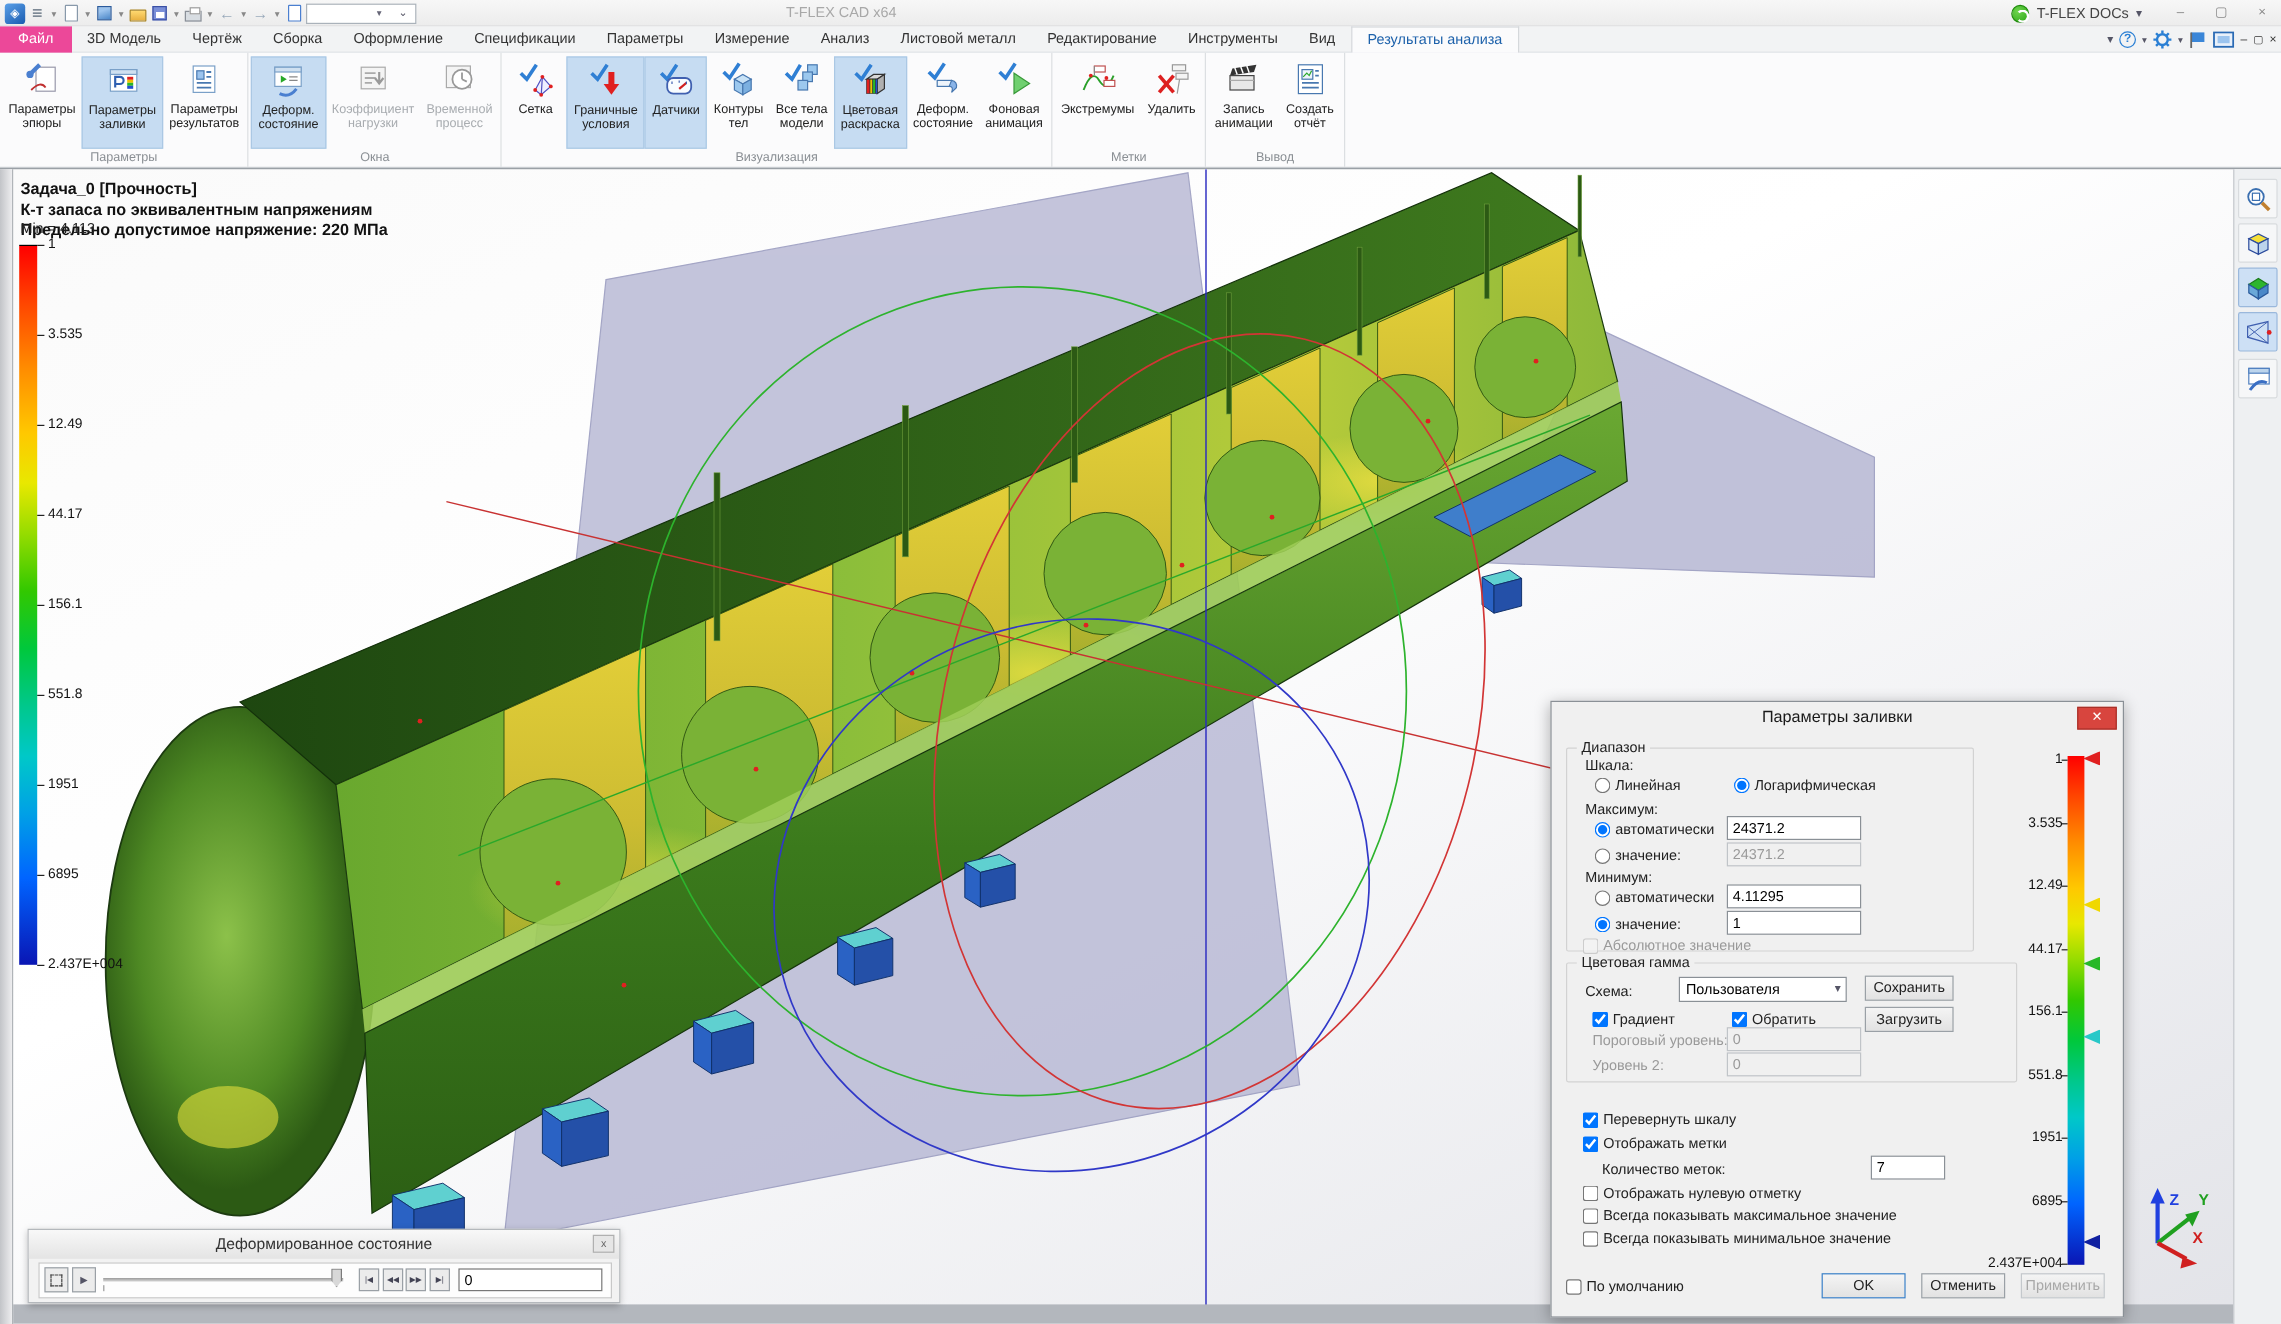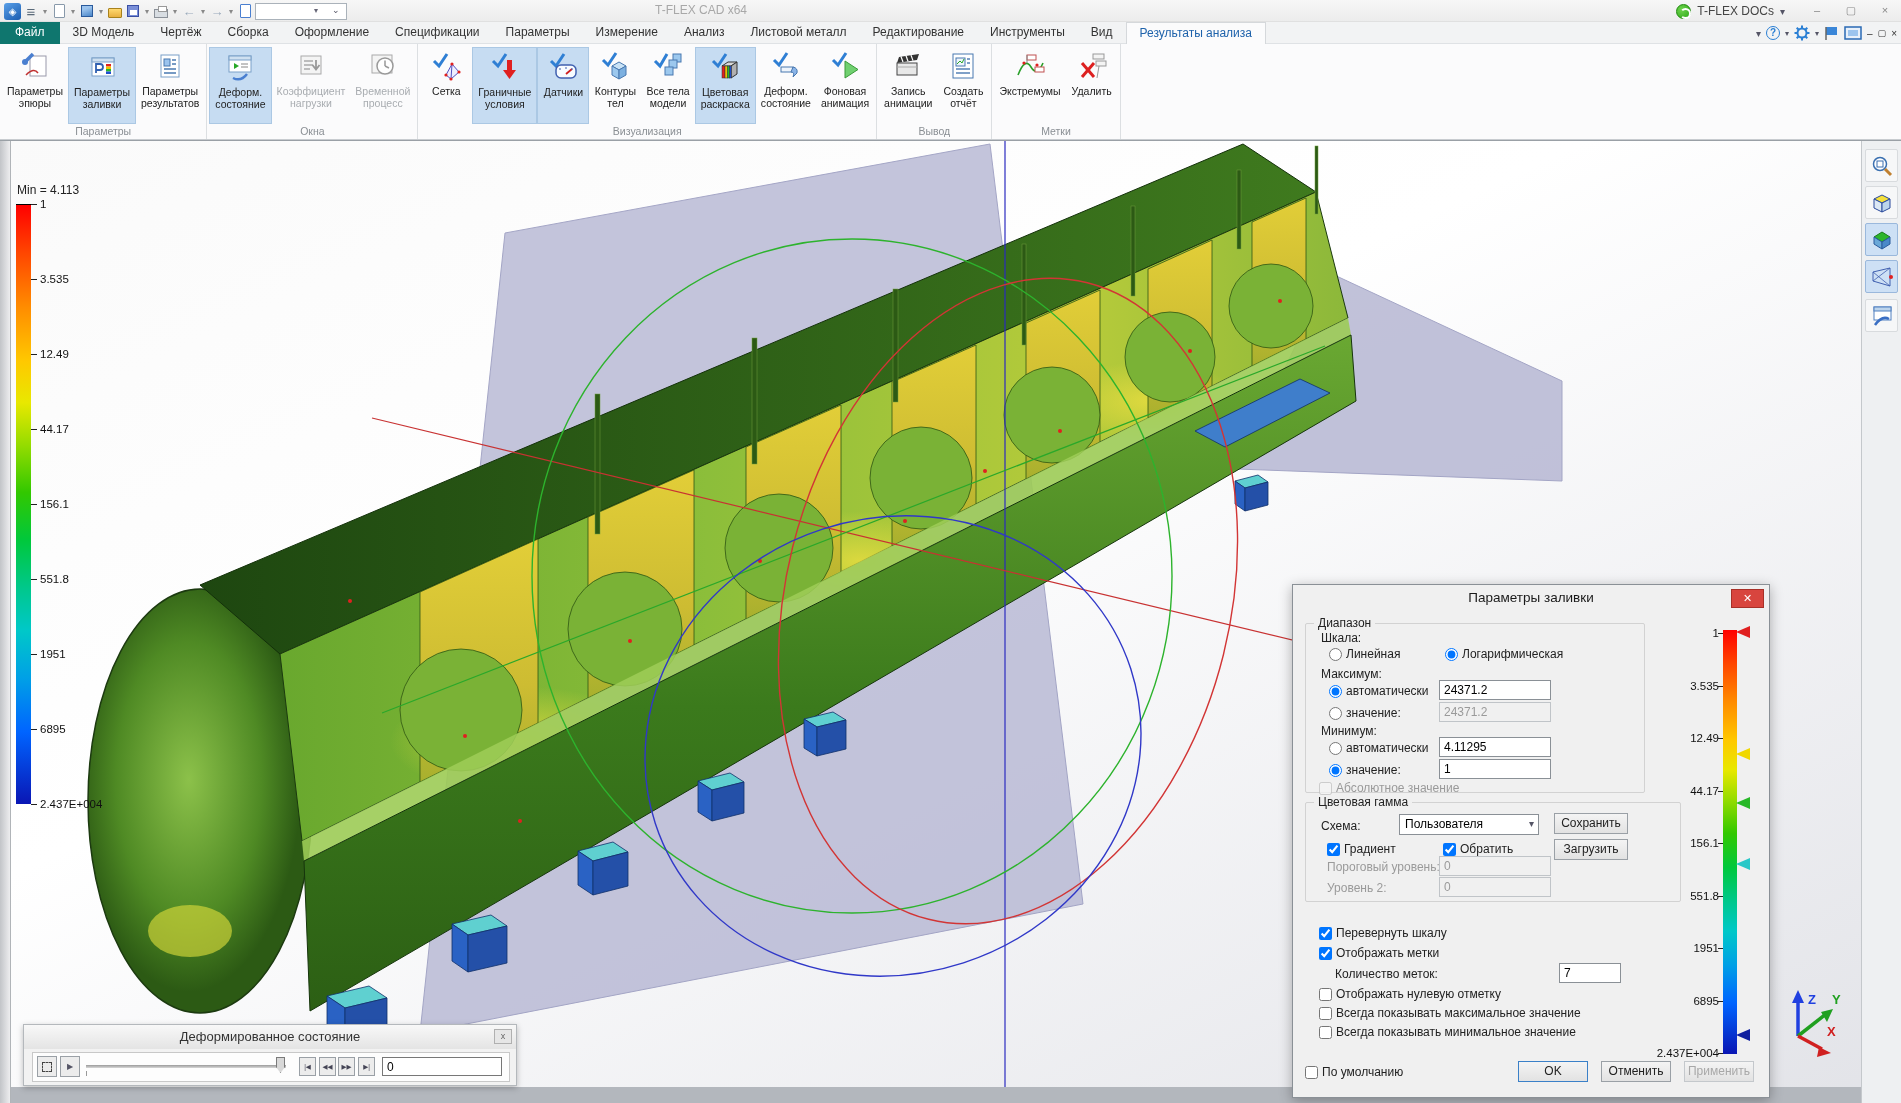--- a/index.html
+++ b/index.html
@@ -24,21 +24,21 @@
   #win-title{position:absolute;left:655px;top:3px;font-size:12px;color:#a8a8a8;}
   .tb-right{position:absolute;top:0;height:22px;display:flex;align-items:center;gap:6px;}
   .docs-logo{width:15px;height:15px;border-radius:50%;background:radial-gradient(circle at 35% 35%,#6fd44f,#2ca815);border:1px solid #1e8a0c;position:relative;}
   .docs-logo::after{content:"";position:absolute;left:3px;top:3px;width:7px;height:7px;border:2px solid #fff;border-radius:50%;border-left-color:transparent;}
   .docs-text{font-size:12px;color:#444;}
   .win-ctl{width:28px;height:16px;text-align:center;color:#888;font-size:11px;line-height:15px;}
   
   #tabrow{position:absolute;left:0;top:22px;width:1901px;height:22px;background:#f2f3f4;border-bottom:1px solid #dfe2e5;}
   .tabs{display:flex;height:22px;}
   .tab{padding:0 13px;font-size:12px;line-height:21px;color:#333;}
-  .tab.file{background:#0f766e;color:#fff;padding:0 15px;}
+  .tab.file{background:#ec4899;color:#fff;padding:0 15px;}
   .tab.active{background:#fbfbfc;color:#1e62ab;border:1px solid #d5d8db;border-bottom:none;}
   .tr-icons{position:absolute;right:4px;top:2px;display:flex;align-items:center;gap:5px;height:18px;}
   .tri{font-size:10px;color:#556;}
   .help-circle{width:14px;height:14px;border:1.5px solid #2a7fd4;color:#2a7fd4;border-radius:50%;font-size:10px;font-weight:bold;text-align:center;line-height:12px;}
   
   #ribbon{position:absolute;left:0;top:44px;width:1901px;height:96px;background:#fbfbfc;border-bottom:1px solid #c8ccd0;}
   .rgroups{display:flex;height:95px;}
   .rgroup{display:flex;flex-direction:column;border-right:1px solid #dcdfe2;padding:0 2px;}
   .rbtns{display:flex;flex:1;align-items:stretch;padding-top:3px;}
   .rglabel{height:15px;text-align:center;font-size:10.5px;color:#8a8f94;line-height:14px;}
@@ -436,20 +436,57 @@
         </div>
       </div>
       <div class="rglabel">Визуализация</div>
     </div>
 
     <div class="rgroup">
       <div class="rbtns">
         <div class="rbtn">
           <div class="ric">
               <svg width="30" height="30">
+                <path d="M3 24 Q10 6 16 16 T28 12" stroke="#2aa02a" stroke-width="1.6" fill="none"></path>
+                <rect x="12" y="4" width="9" height="5" fill="#fff" stroke="#c05050"></rect>
+                <line x1="12" y1="4" x2="12" y2="12" stroke="#888"></line>
+                <rect x="20" y="16" width="9" height="5" fill="#fff" stroke="#c05050"></rect>
+                <circle cx="9" cy="12" r="1.6" fill="#e02020"></circle>
+                <circle cx="22" cy="14" r="1.6" fill="#e02020"></circle>
+              </svg>
+            </div>
+          <div class="rlb">
+              <span>Экстремумы</span>
+              <span></span>
+            </div>
+        </div>
+        <div class="rbtn">
+          <div class="ric">
+              <svg width="30" height="30">
+                <rect x="16" y="3" width="11" height="5" fill="#f4f4f4" stroke="#999"></rect>
+                <rect x="19" y="10" width="10" height="5" fill="#f4f4f4" stroke="#999"></rect>
+                <line x1="22" y1="15" x2="20" y2="27" stroke="#999"></line>
+                <line x1="5" y1="12" x2="17" y2="26" stroke="#dd2020" stroke-width="3"></line>
+                <line x1="17" y1="12" x2="5" y2="26" stroke="#dd2020" stroke-width="3"></line>
+              </svg>
+            </div>
+          <div class="rlb">
+              <span>Удалить</span>
+              <span></span>
+            </div>
+        </div>
+      </div>
+      <div class="rglabel">Метки</div>
+    </div>
+
+    <div class="rgroup">
+      <div class="rbtns">
+        <div class="rbtn">
+          <div class="ric">
+              <svg width="30" height="30">
                 <polygon points="4,12 24,9 26,3 6,6" fill="#333"></polygon>
                 <g stroke="#fff" stroke-width="1.2">
                   <line x1="8" y1="5.5" x2="10" y2="11"></line>
                   <line x1="13" y1="4.8" x2="15" y2="10.3"></line>
                   <line x1="18" y1="4.1" x2="20" y2="9.6"></line>
                 </g>
                 <rect x="4" y="12" width="20" height="12" fill="#e8e8e8" stroke="#444"></rect>
                 <line x1="4" y1="16" x2="24" y2="16" stroke="#aaa"></line>
               </svg>
             </div>
@@ -470,57 +507,20 @@
                 <line x1="8" y1="22" x2="22" y2="22" stroke="#4878b0" stroke-width="1.4"></line>
               </svg>
             </div>
           <div class="rlb">
               <span>Создать</span>
               <span>отчёт</span>
             </div>
         </div>
       </div>
       <div class="rglabel">Вывод</div>
-    </div>
-
-    <div class="rgroup">
-      <div class="rbtns">
-        <div class="rbtn">
-          <div class="ric">
-              <svg width="30" height="30">
-                <path d="M3 24 Q10 6 16 16 T28 12" stroke="#2aa02a" stroke-width="1.6" fill="none"></path>
-                <rect x="12" y="4" width="9" height="5" fill="#fff" stroke="#c05050"></rect>
-                <line x1="12" y1="4" x2="12" y2="12" stroke="#888"></line>
-                <rect x="20" y="16" width="9" height="5" fill="#fff" stroke="#c05050"></rect>
-                <circle cx="9" cy="12" r="1.6" fill="#e02020"></circle>
-                <circle cx="22" cy="14" r="1.6" fill="#e02020"></circle>
-              </svg>
-            </div>
-          <div class="rlb">
-              <span>Экстремумы</span>
-              <span></span>
-            </div>
-        </div>
-        <div class="rbtn">
-          <div class="ric">
-              <svg width="30" height="30">
-                <rect x="16" y="3" width="11" height="5" fill="#f4f4f4" stroke="#999"></rect>
-                <rect x="19" y="10" width="10" height="5" fill="#f4f4f4" stroke="#999"></rect>
-                <line x1="22" y1="15" x2="20" y2="27" stroke="#999"></line>
-                <line x1="5" y1="12" x2="17" y2="26" stroke="#dd2020" stroke-width="3"></line>
-                <line x1="17" y1="12" x2="5" y2="26" stroke="#dd2020" stroke-width="3"></line>
-              </svg>
-            </div>
-          <div class="rlb">
-              <span>Удалить</span>
-              <span></span>
-            </div>
-        </div>
-      </div>
-      <div class="rglabel">Метки</div>
     </div>
     <div class="rgroup" style="flex:1;border-right:none;"></div>
   </div>
 </div>
 
 <div id="workspace">
 
   <svg id="scene" width="1901" height="963" viewBox="0 140 1901 963">
     <defs>
       <radialGradient id="capGrad" cx="45%" cy="45%">
@@ -640,20 +640,25 @@
       <line x1="382" y1="712" x2="1325" y2="345" stroke="#2aa82a" stroke-width="1.2"></line>
       <ellipse cx="852" cy="575" rx="320" ry="337" stroke="#2db32d" stroke-width="1.4"></ellipse>
       <ellipse cx="1008" cy="600" rx="222" ry="328" stroke="#d23535" stroke-width="1.4" transform="rotate(14 1008 600)"></ellipse>
       <ellipse cx="893" cy="745" rx="250" ry="228" stroke="#3038c8" stroke-width="1.4" transform="rotate(-18 893 745)"></ellipse>
     </g>
   </svg>
 
   <div id="leftstrip"></div>
   <div id="bottomband"></div>
 
+  <div id="vheader">
+    <div class="vh-line">Задача_0 [Прочность]</div>
+    <div class="vh-line">К-т запаса по эквивалентным напряжениям</div>
+    <div class="vh-line">Предельно допустимое напряжение: 220 МПа</div>
+  </div>
   <div id="minlabel">Min = 4.113</div>
 
   <div id="lscale">
     <div class="bar"></div>
     <span class="ltick" style="top:63px"></span>
       <span class="ltlabel" style="top:57px">1</span>
     <span class="ltick" style="top:138px"></span>
       <span class="ltlabel" style="top:132px">3.535</span>
     <span class="ltick" style="top:213px"></span>
       <span class="ltlabel" style="top:207px">12.49</span>

